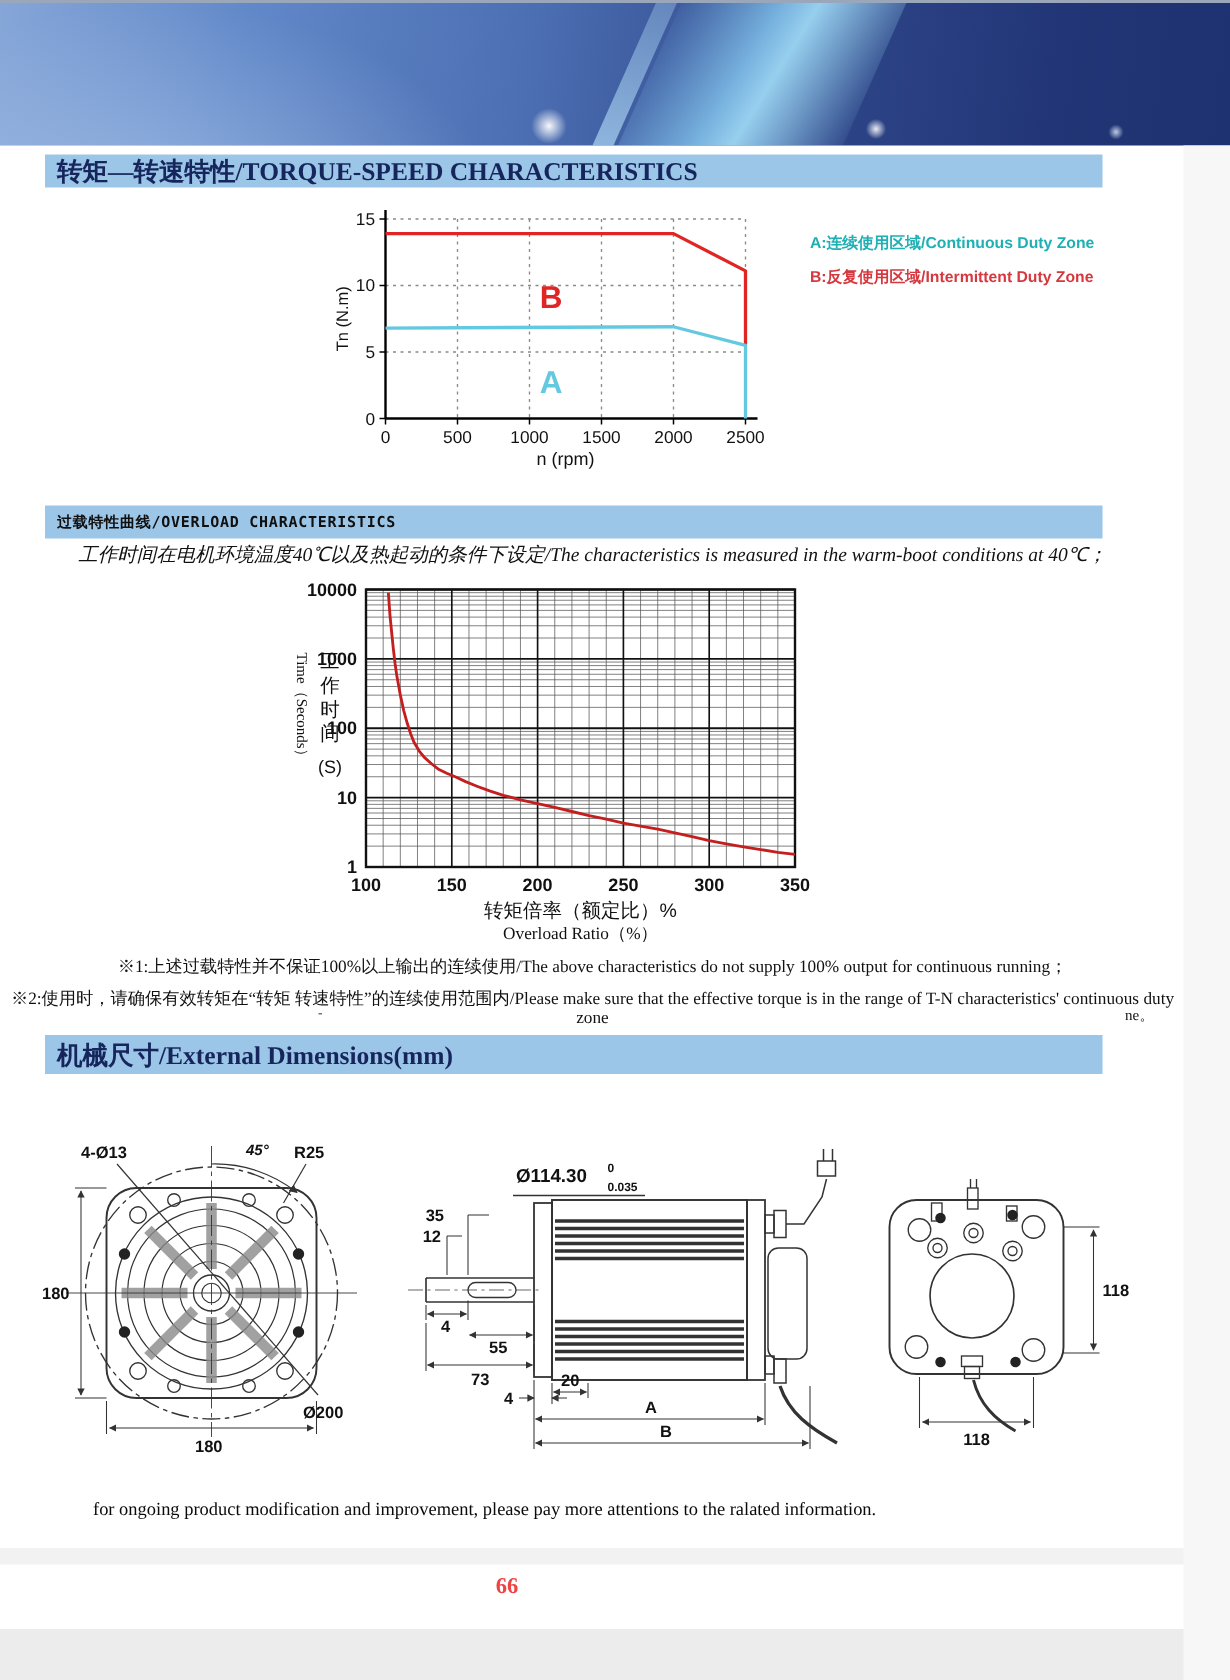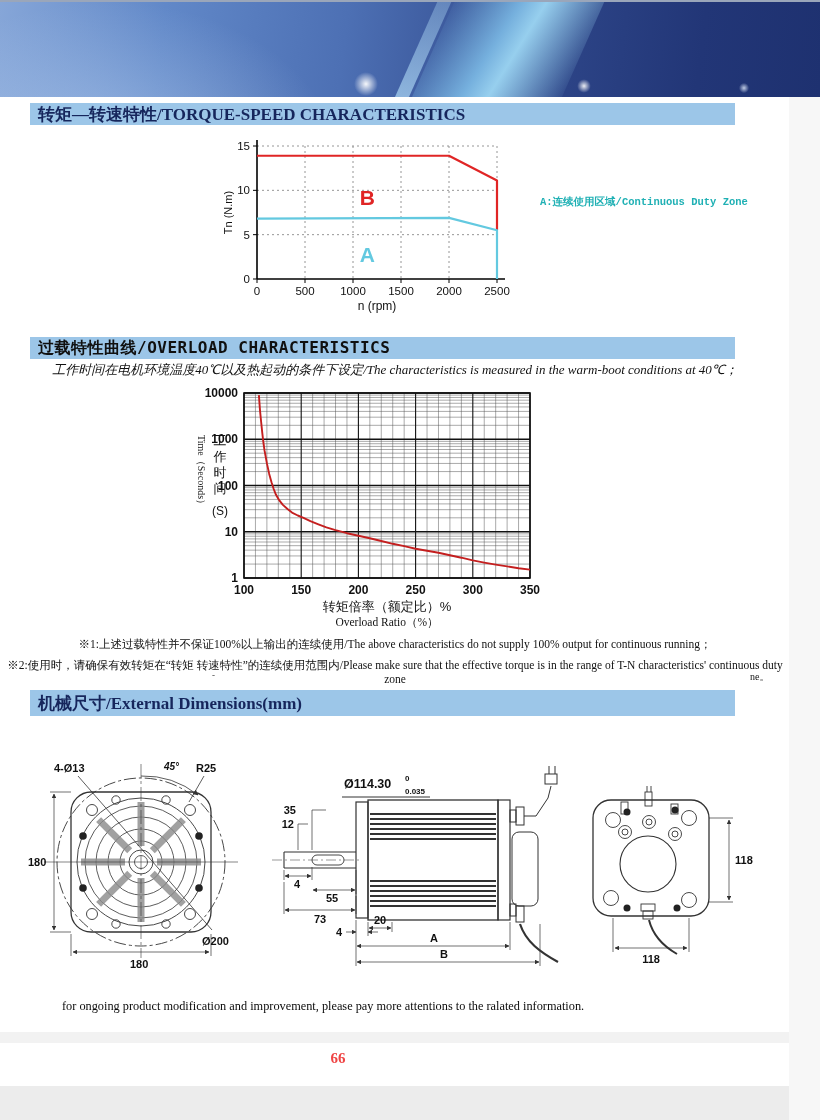--- a/index.html
+++ b/index.html
@@ -22,25 +22,25 @@
     background:radial-gradient(circle,rgba(255,255,255,.95),rgba(255,255,255,0) 60%);}
   .banner .spot2{position:absolute;left:576px;top:76px;width:16px;height:16px;
     background:radial-gradient(circle,rgba(255,255,255,.9),rgba(255,255,255,0) 60%);}
   .banner .spot3{position:absolute;left:738px;top:80px;width:12px;height:12px;
     background:radial-gradient(circle,rgba(230,240,255,.8),rgba(255,255,255,0) 60%);}
 
   
   .section-bar{left:30px;width:705px;height:22px;background:#9cc6e8;
     display:flex;align-items:center;padding-left:8px;box-sizing:border-box;}
   .bar-serif{font-family:"Liberation Serif",serif;font-weight:bold;font-size:17px;color:#16265c;}
-  .bar-mono{font-family:"DejaVu Sans Mono",monospace;font-weight:bold;font-size:16px;color:#101010;letter-spacing:.5px;}
+  .bar-mono{font-family:"DejaVu Sans Mono",monospace;font-weight:bold;font-size:10px;color:#101010;letter-spacing:.5px;}
 
   
   svg{display:block;}
-  .legend{left:540px;top:151px;font-family:Liberation Mono, monospace;font-weight:bold;font-size:10.5px;line-height:23px;margin-top:40px;}
+  .legend{left:540px;top:151px;font-family:Liberation Sans, sans-serif;font-weight:bold;font-size:10.5px;line-height:23px;}
   .subtitle{left:40px;top:360px;width:710px;text-align:center;font-size:13px;color:#111;font-style:italic;}
   .ov-note{left:0;top:637px;width:790px;text-align:center;font-size:11.5px;color:#111;font-family:Liberation Serif, serif;}
   .ov-note2{top:658px;}
   .stray-dot{left:212px;top:670px;font-size:9px;color:#333;}
   .stray-ne{left:750px;top:670px;font-size:10px;color:#111;}
 
   
   .footer-note{left:38px;top:998px;width:724px;font-size:12.3px;color:#0a0a0a;line-height:17px;}
   .footer-note .l2{padding-left:24px;}
   .page-number{left:0;top:1050px;width:676px;text-align:center;
@@ -99,20 +99,21 @@
     <polyline points="35,21.75333333333333 227,21.75333333333333 275,46.58 275,96.23333333333333" fill="none" stroke="#e02525" stroke-width="2.2" stroke-linejoin="round"></polyline>
     <polyline points="35,84.70666666666668 227,83.82 275,96.23333333333333 275,145" fill="none" stroke="#63c9e0" stroke-width="2.2" stroke-linejoin="round"></polyline>
     <text x="145.4" y="71.40666666666667" fill="#e02525" font-family="Liberation Sans, sans-serif" font-size="21" font-weight="bold" text-anchor="middle">B</text>
     <text x="145.4" y="128.15333333333334" fill="#63c9e0" font-family="Liberation Sans, sans-serif" font-size="21" font-weight="bold" text-anchor="middle">A</text>
     <text x="10" y="78.5" fill="#111" font-family="Liberation Sans, sans-serif" font-size="11" text-anchor="middle" transform="rotate(-90 10 78.5)">Tn (N.m)</text>
     <text x="155" y="176" fill="#111" font-family="Liberation Sans, sans-serif" font-size="12" text-anchor="middle">n (rpm)</text>
   </svg>
 
 <div class="abs legend">
   <div style="color: rgb(31, 176, 180);">A:连续使用区域/Continuous Duty Zone</div>
+  <div style="color: rgb(213, 57, 63);">B:反复使用区域/Intermittent Duty Zone</div>
 </div>
 
 <div class="abs section-bar" style="top:337px;">
   <span class="bar-mono">过载特性曲线/OVERLOAD CHARACTERISTICS</span>
 </div>
 <div class="abs subtitle">工作时间在电机环境温度40℃以及热起动的条件下设定/The characteristics is measured in the warm-boot conditions at 40℃；</div>
 
 <svg id="ov-svg" class="abs" style="left:182px;top:383px;" width="400" height="250" viewBox="0 0 400 250">
     <line x1="73.44" y1="10" x2="73.44" y2="195" stroke="#555" stroke-width="0.5"></line>
     <line x1="84.88" y1="10" x2="84.88" y2="195" stroke="#555" stroke-width="0.5"></line>

